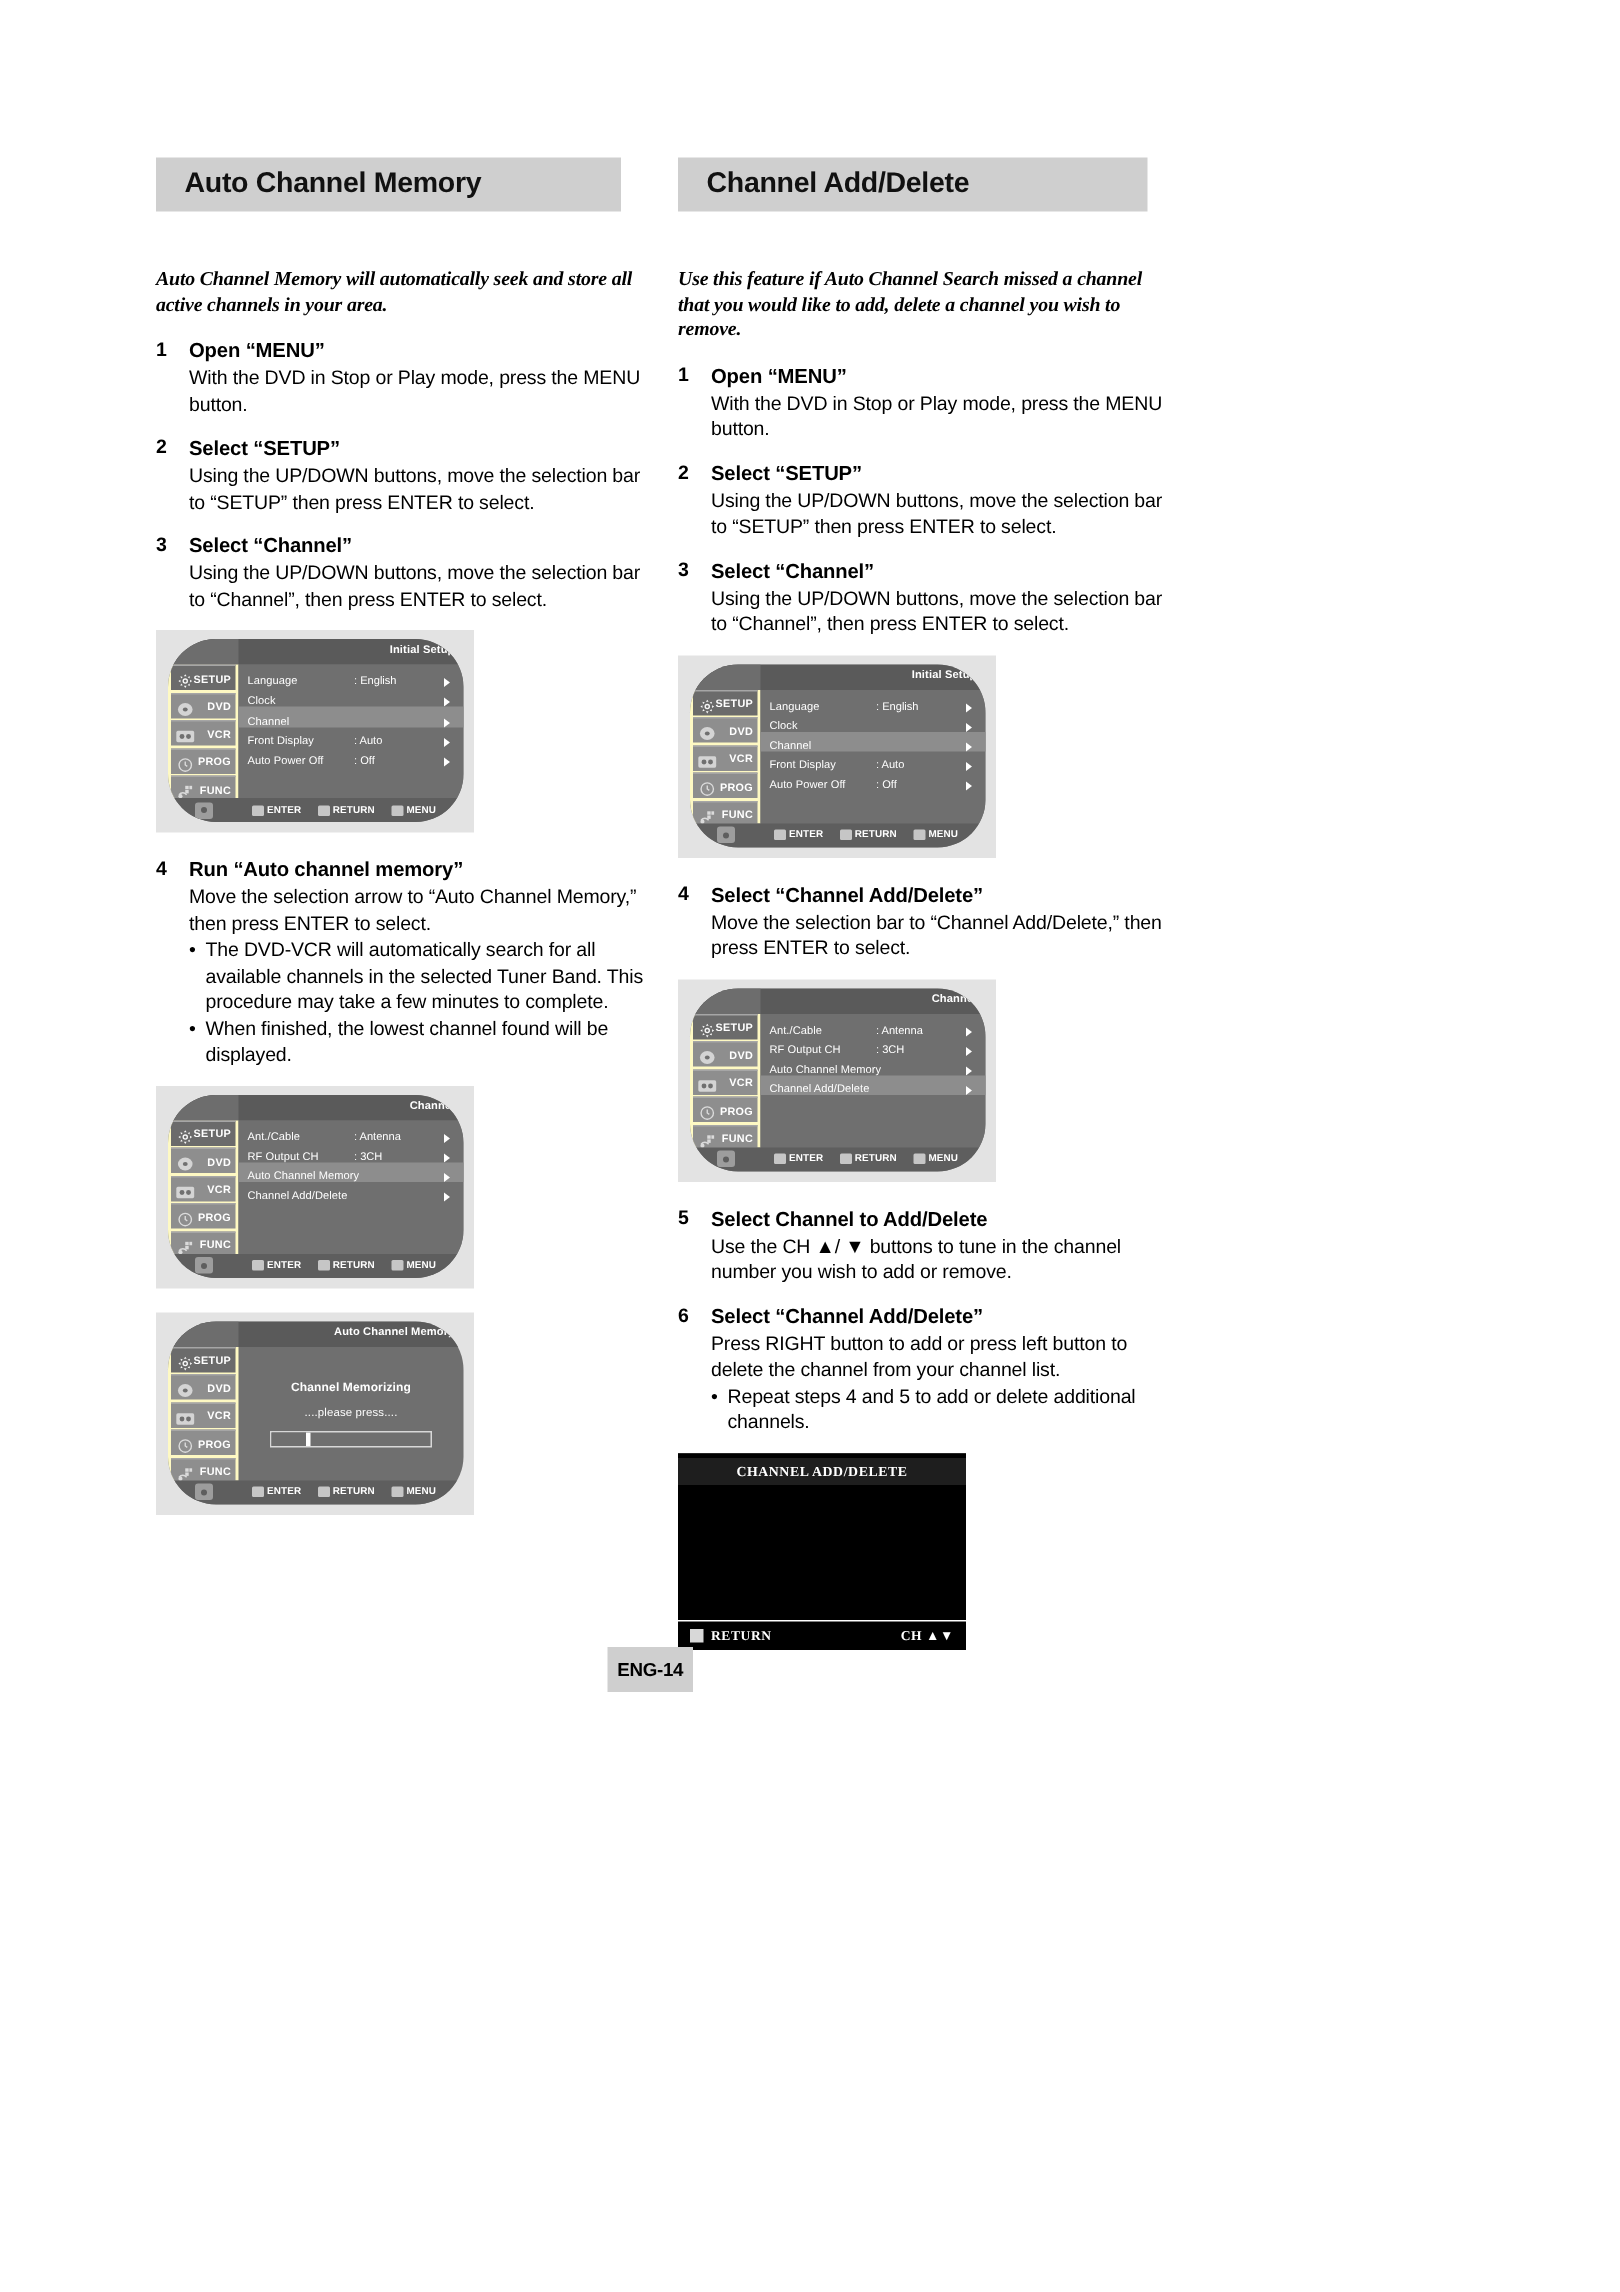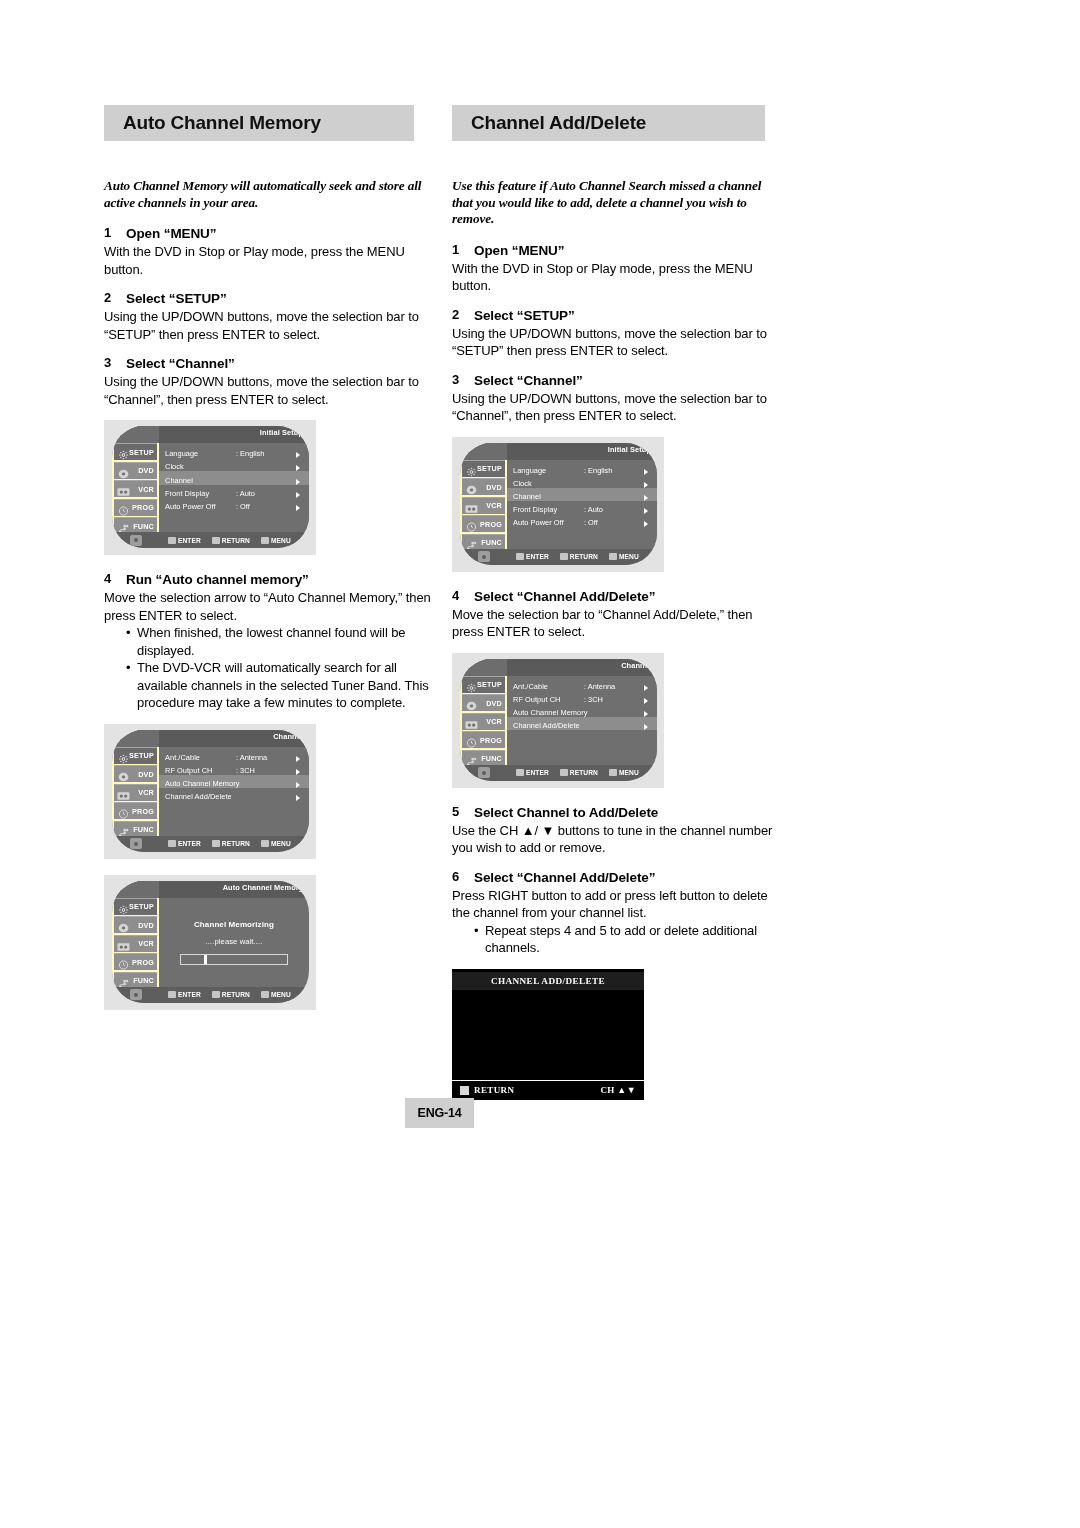--- a/index.html
+++ b/index.html
@@ -65,20 +65,21 @@
     font-weight: bold;
   }
   .step .st-title {
     margin-left: 22px;
     font-size: 13.5px;
     font-weight: bold;
     line-height: 18px;
     letter-spacing: -0.1px;
   }
   .step .st-body {
+    margin-left: 22px;
     font-size: 13px;
     line-height: 17.5px;
     letter-spacing: -0.1px;
   }
   .bullets { margin-left: 22px; }
   .bullet {
     position: relative;
     font-size: 13px;
     line-height: 17.5px;
     padding-left: 11px;
@@ -366,21 +367,21 @@
     font-size: 9px;
     font-weight: bold;
     letter-spacing: 0.4px;
   }
 
   
   #page-badge {
     position: absolute;
     left: 405px;
     top: 1098px;
-    width: 69px;
+    width: 57px;
     height: 30px;
     background: #cfcfcf;
     display: flex;
     align-items: center;
     justify-content: center;
   }
   #page-badge .pb {
     font-size: 12.5px;
     font-weight: bold;
     letter-spacing: -0.2px;
@@ -524,22 +525,22 @@
           </div>
         </div>
       </div>
     </div>
 
     <div class="step">
       <span class="num">4</span>
       <div class="st-title">Run “Auto channel memory”</div>
       <div class="st-body">Move the selection arrow to “Auto Channel Memory,” then press ENTER to select.</div>
       <div class="bullets">
+        <div class="bullet">The DVD-VCR will automatically search for all available channels in the selected Tuner Band. This procedure may take a few minutes to complete.</div>
         <div class="bullet">When finished, the lowest channel found will be displayed.</div>
-        <div class="bullet">The DVD-VCR will automatically search for all available channels in the selected Tuner Band. This procedure may take a few minutes to complete.</div>
       </div>
     </div>
 
     <div class="osd-wrap">
       <div class="osd">
         <div class="osd-top">
           <div class="t-left"></div>
           <span class="t-label">Channel</span>
         </div>
         <div class="osd-rail">
@@ -689,21 +690,21 @@
                   <rect x="12" y="9" width="5" height="5" fill="#e0e0e0"></rect>
                   <path d="M3 16c3-4 8-4 11 0" stroke="#e0e0e0" stroke-width="2" fill="none"></path>
                   <circle cx="5" cy="18" r="3" fill="#e0e0e0"></circle>
                 </svg>
             </span>
             <span class="rl">FUNC</span>
           </div>
         </div>
         <div class="osd-progress">
           <div class="pm">Channel Memorizing</div>
-          <div class="pw">....please wait....</div>
+          <div class="pw">....please press....</div>
           <div class="pbar">
             <div class="fill" style="width: 22%;"></div>
           </div>
         </div>
         <div class="osd-foot">
           <div class="foot-pad">
               <span class="pad-icon"></span>
             </div>
           <div class="foot-keys">
             <span class="foot-key">

